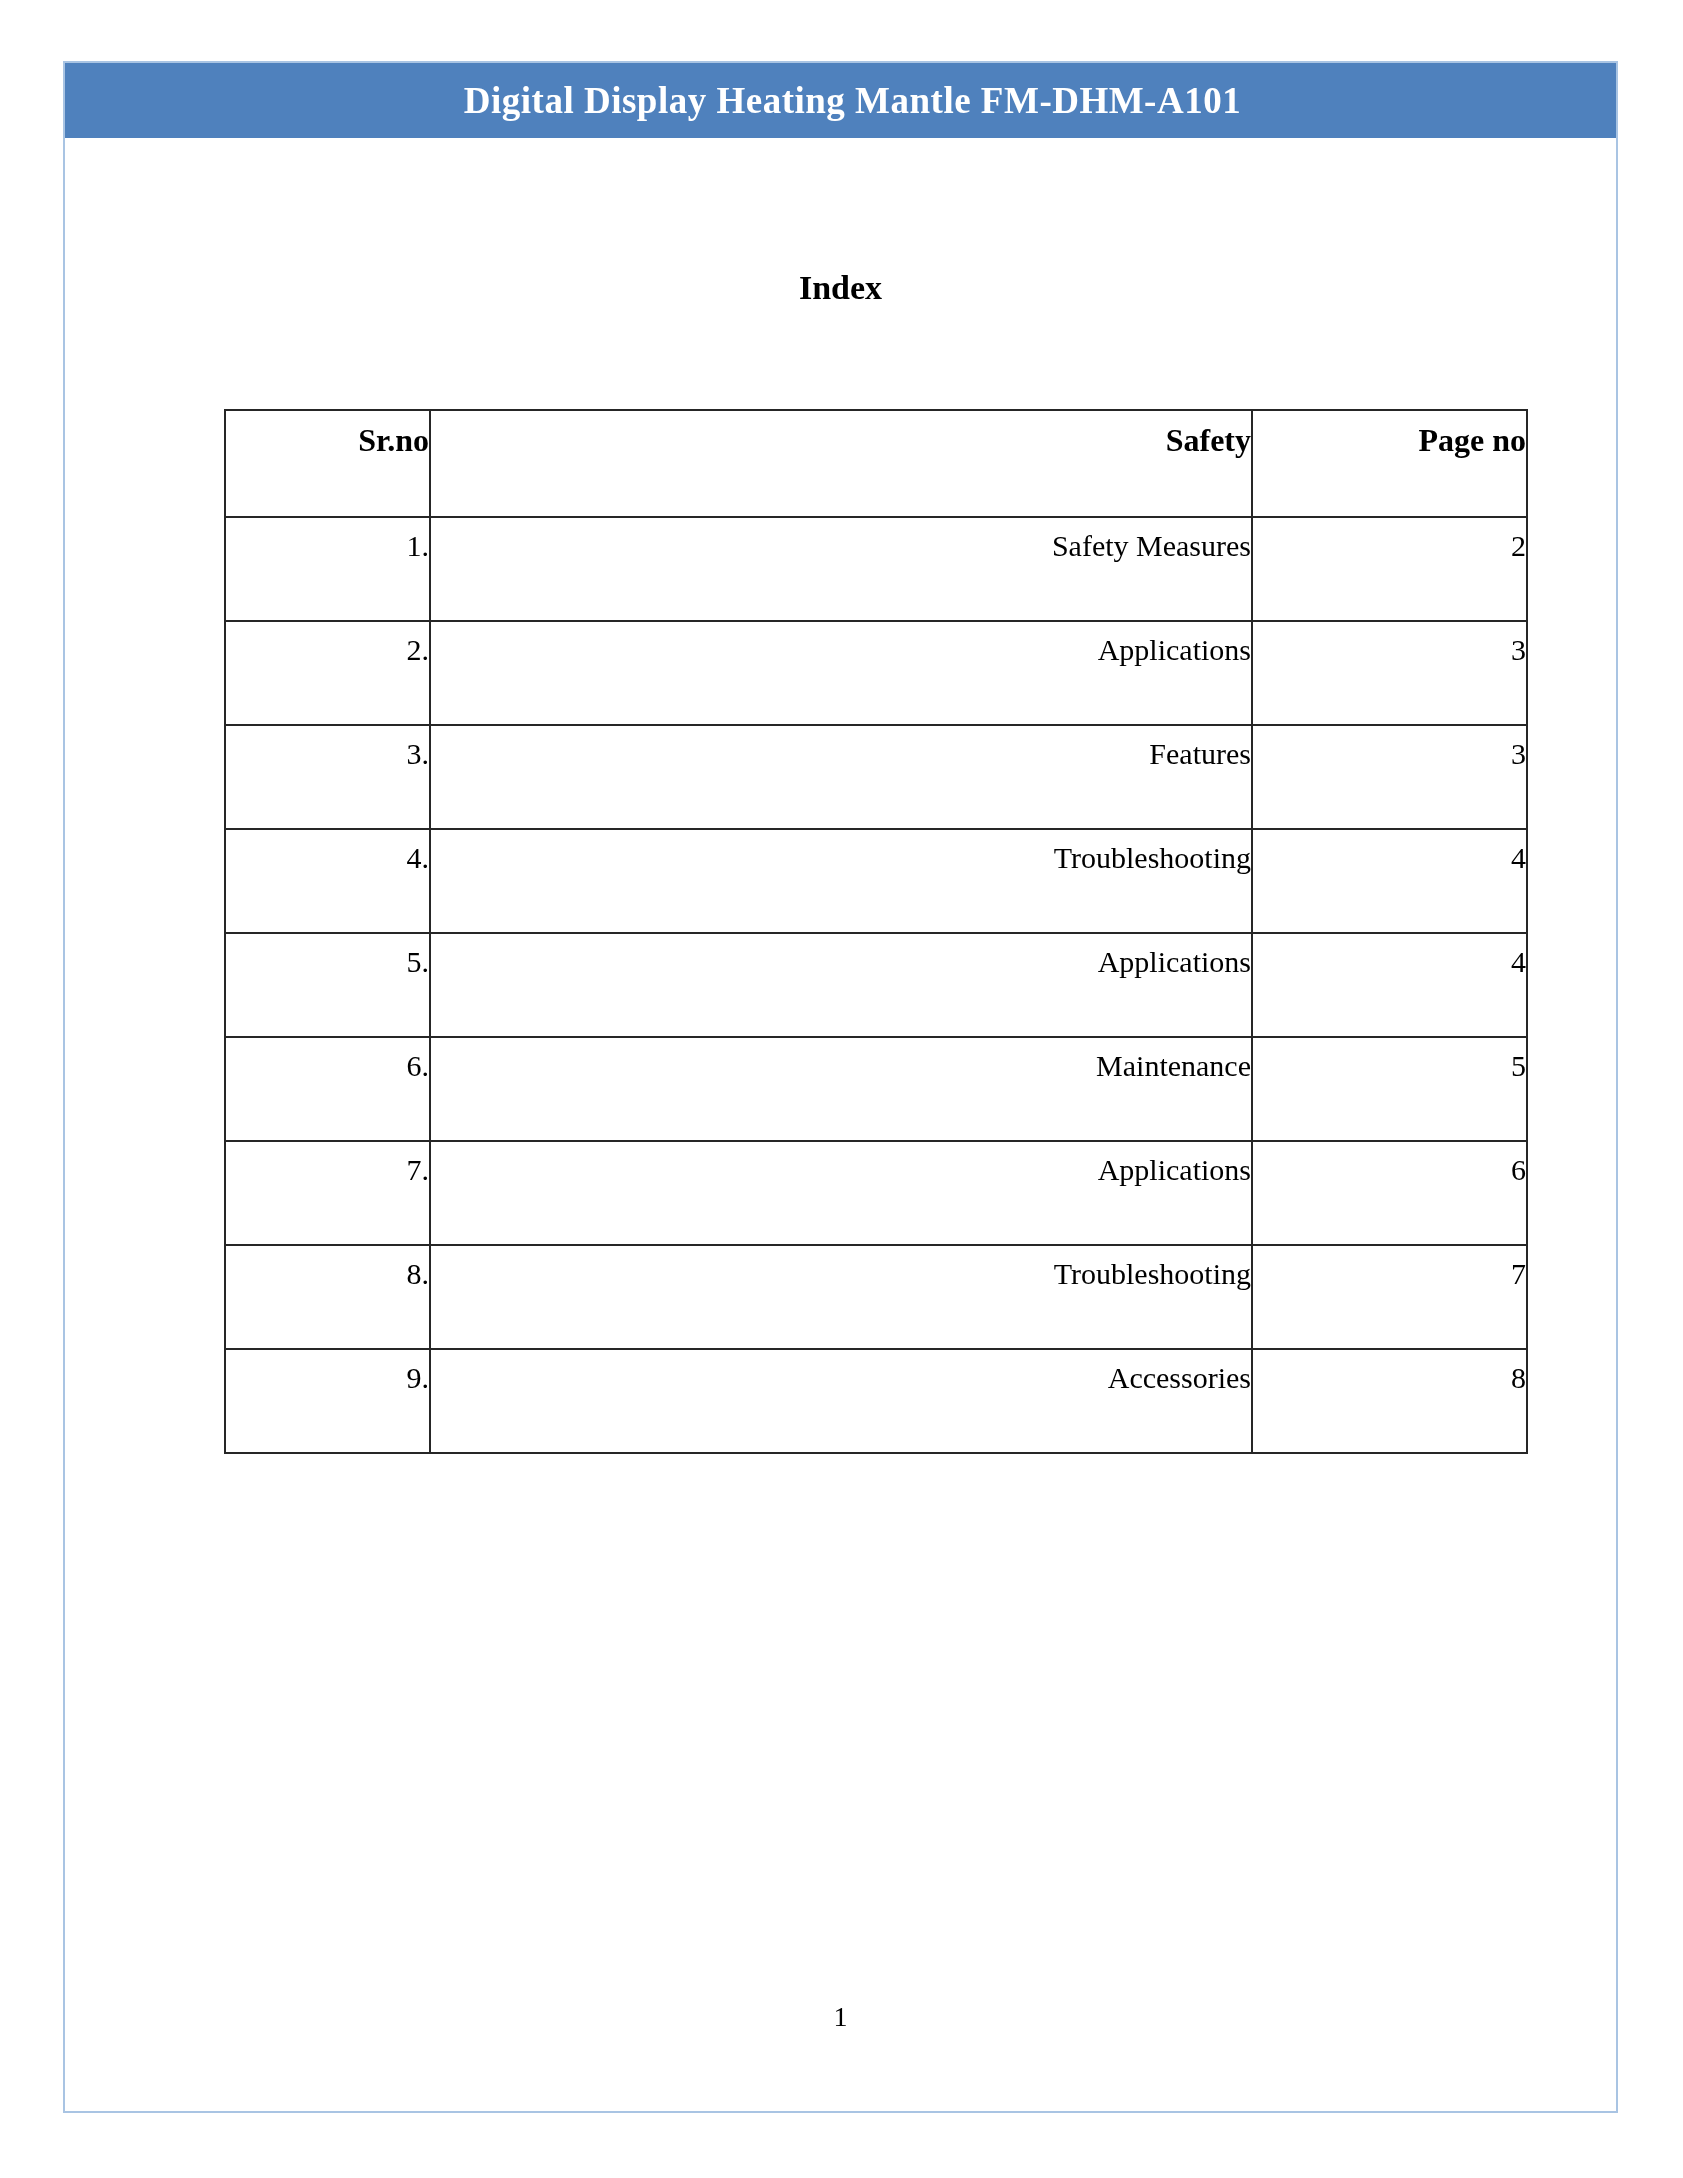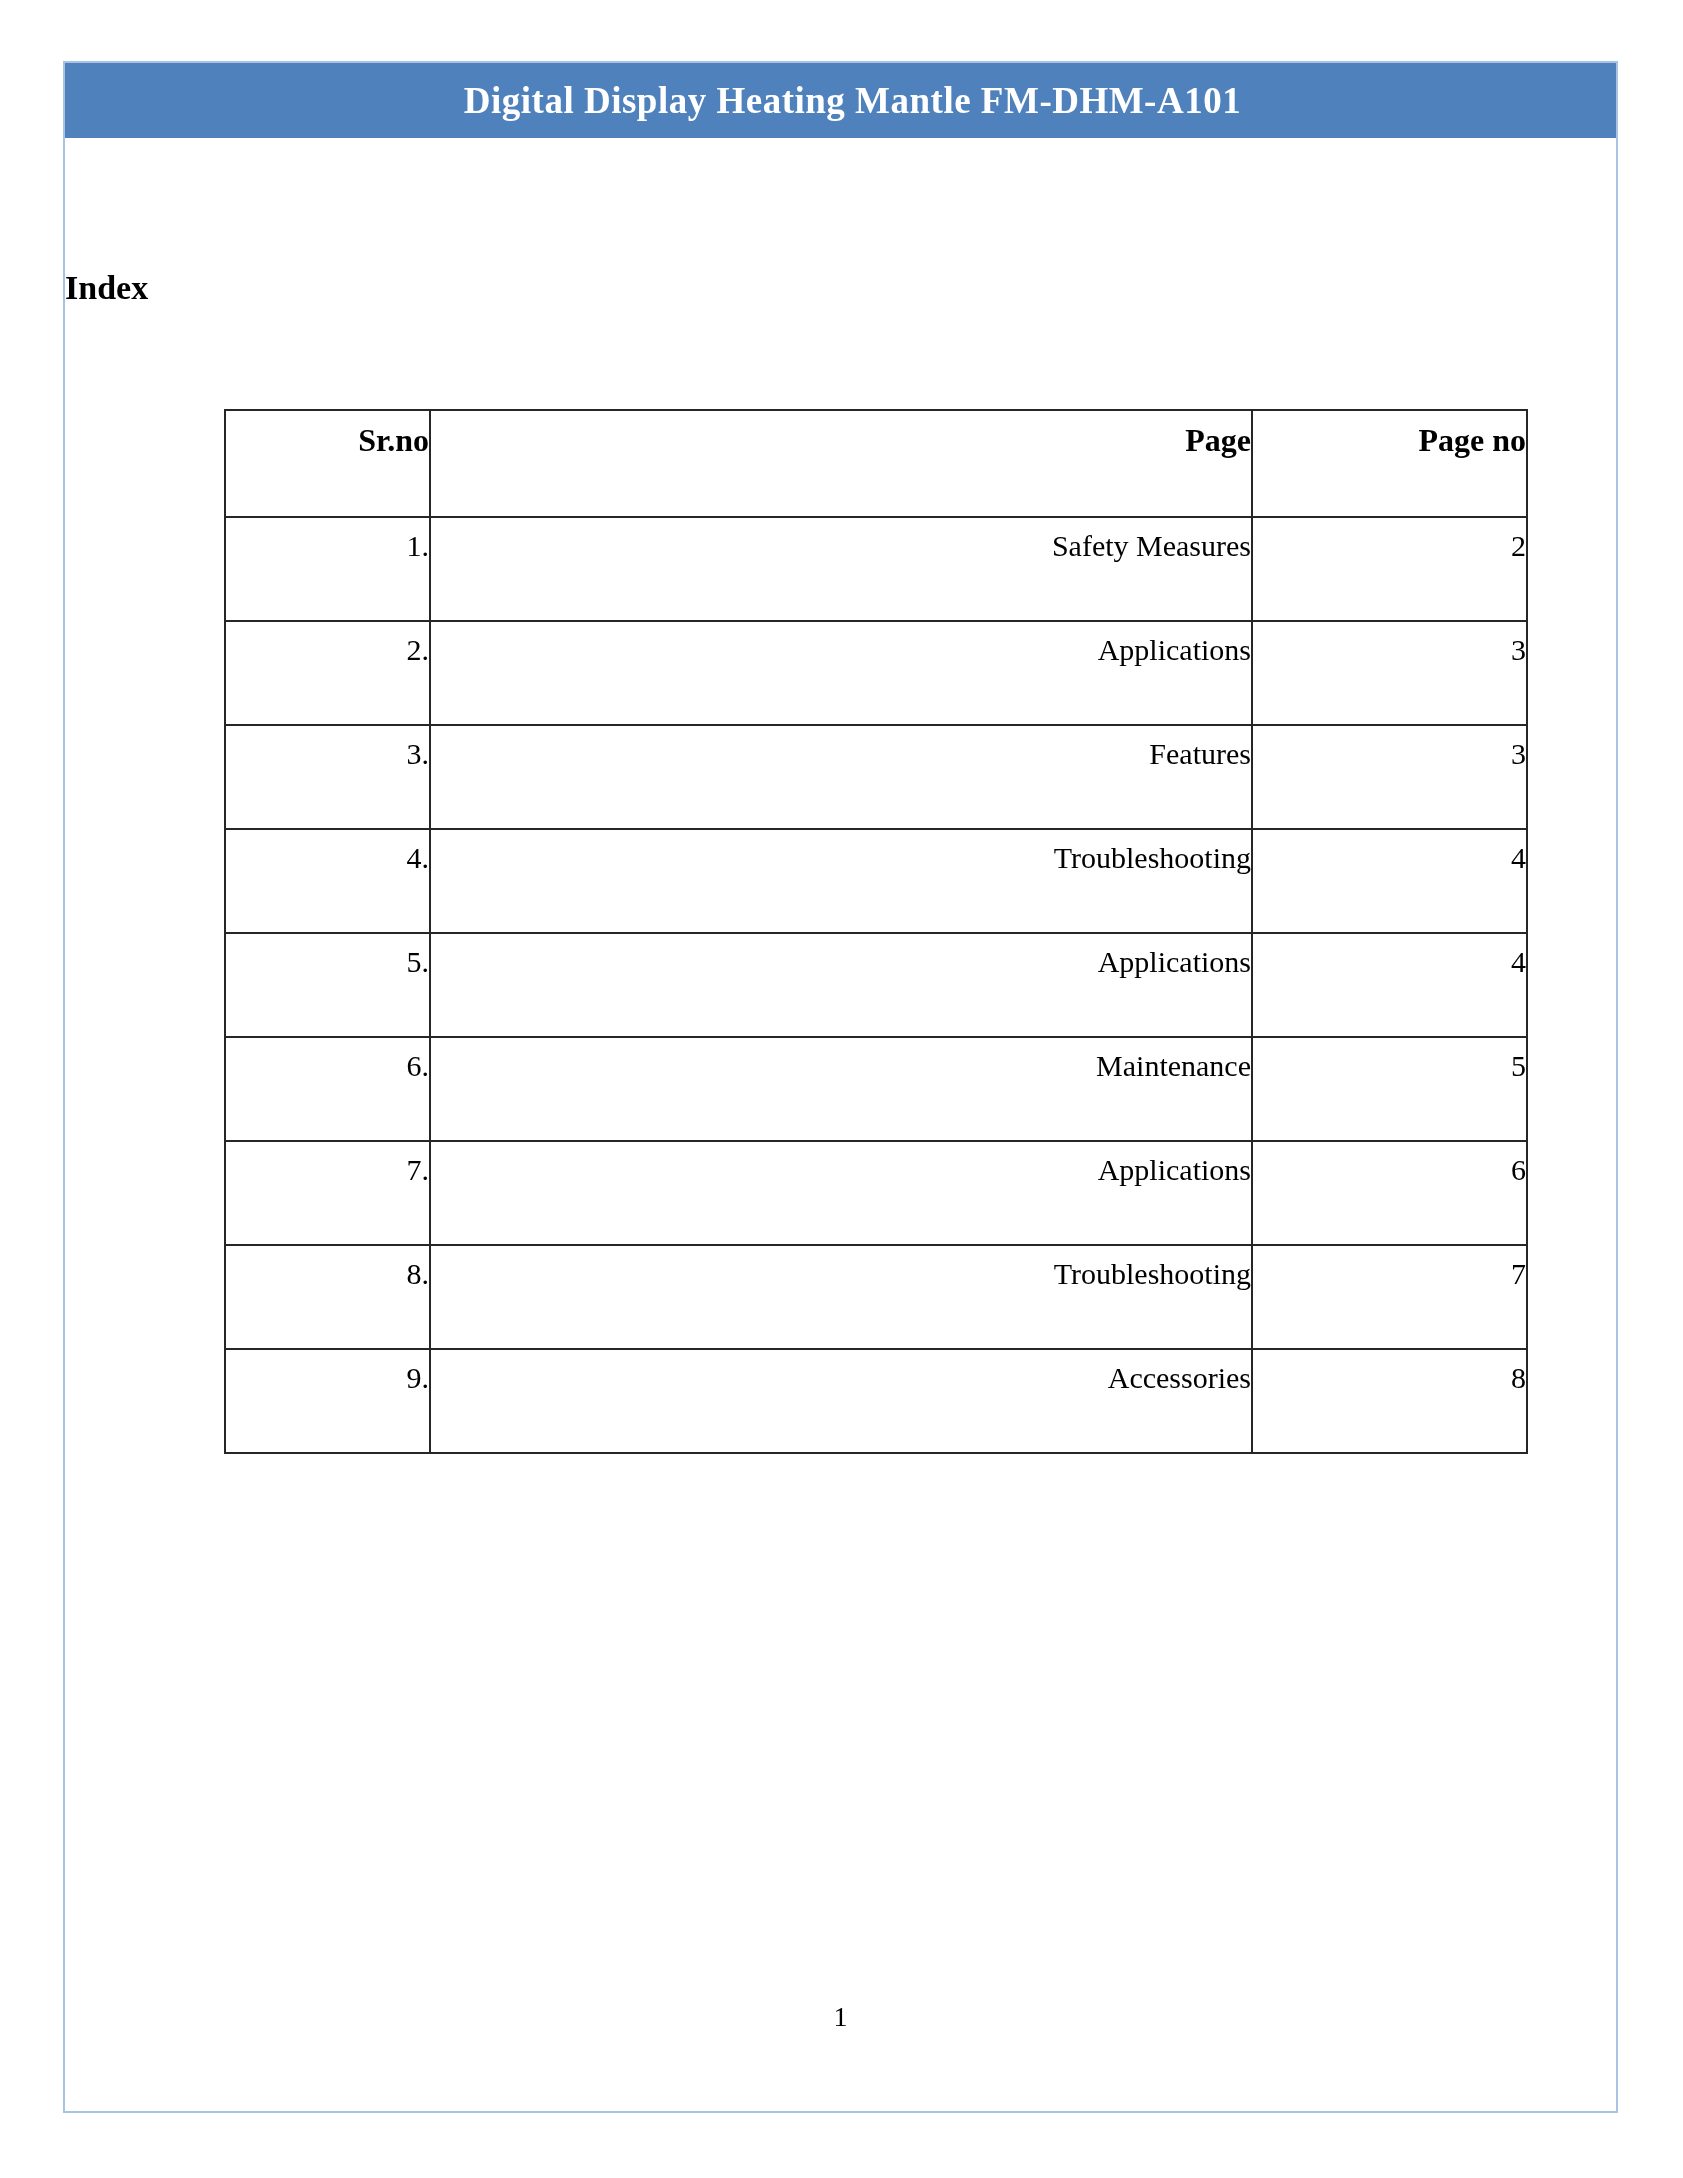--- a/index.html
+++ b/index.html
@@ -37,20 +37,21 @@
     font-weight: 700;
     letter-spacing: 0.5px;
     white-space: nowrap;
     margin-left: 24px;
   }
   .index-heading {
     position: absolute;
     left: 0;
     top: 206px; 
     width: 100%;
+    text-align: center;
     font-size: 34px;
     font-weight: 700;
   }
   table.toc {
     position: absolute;
     left: 159px;  
     top: 346px;   
     width: 1302px;
     border-collapse: collapse;
     table-layout: fixed;
@@ -96,21 +97,21 @@
 
   <table class="toc">
     <colgroup>
       <col class="c-sr">
         <col class="c-title">
         <col class="c-page">
     </colgroup>
     <thead>
       <tr>
         <th>Sr.no</th>
-        <th>Page</th>
+        <th>Safety</th>
         <th>Page no</th>
       </tr>
     </thead>
     <tbody>
       <tr>
         <td>1.</td>
         <td>Safety Measures</td>
         <td>2</td>
       </tr>
       <tr>

